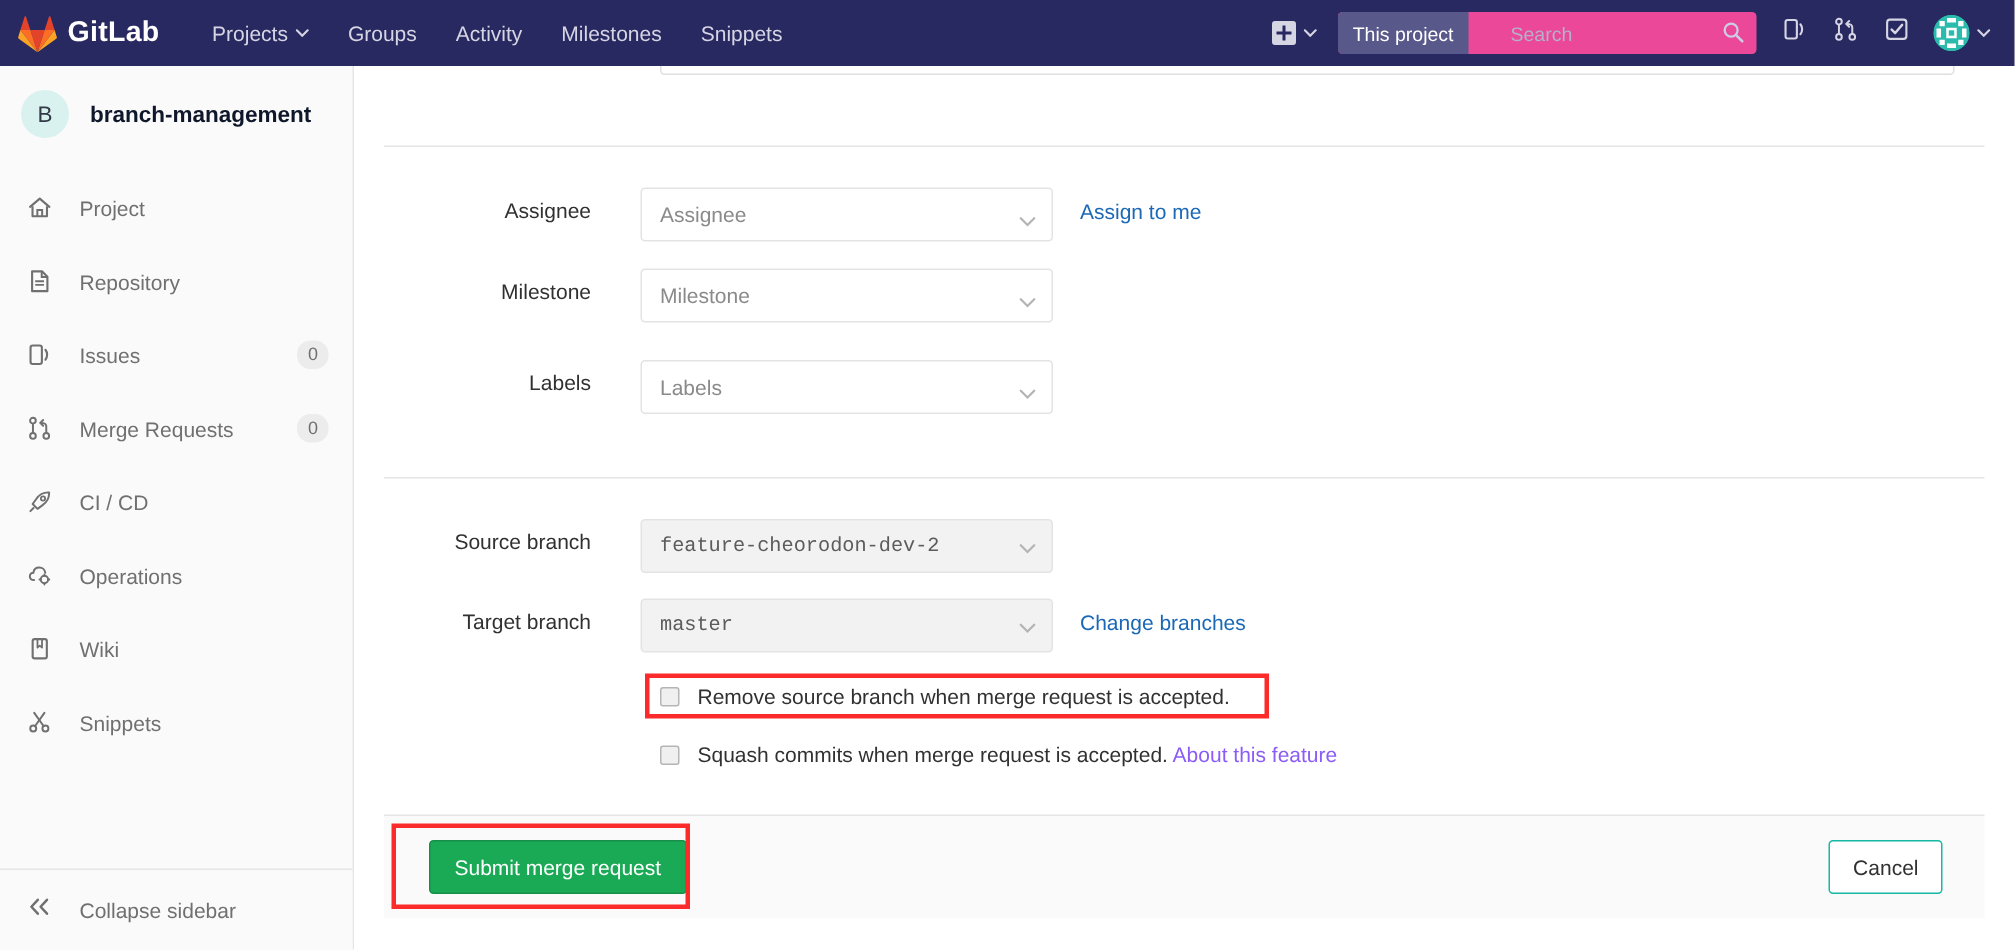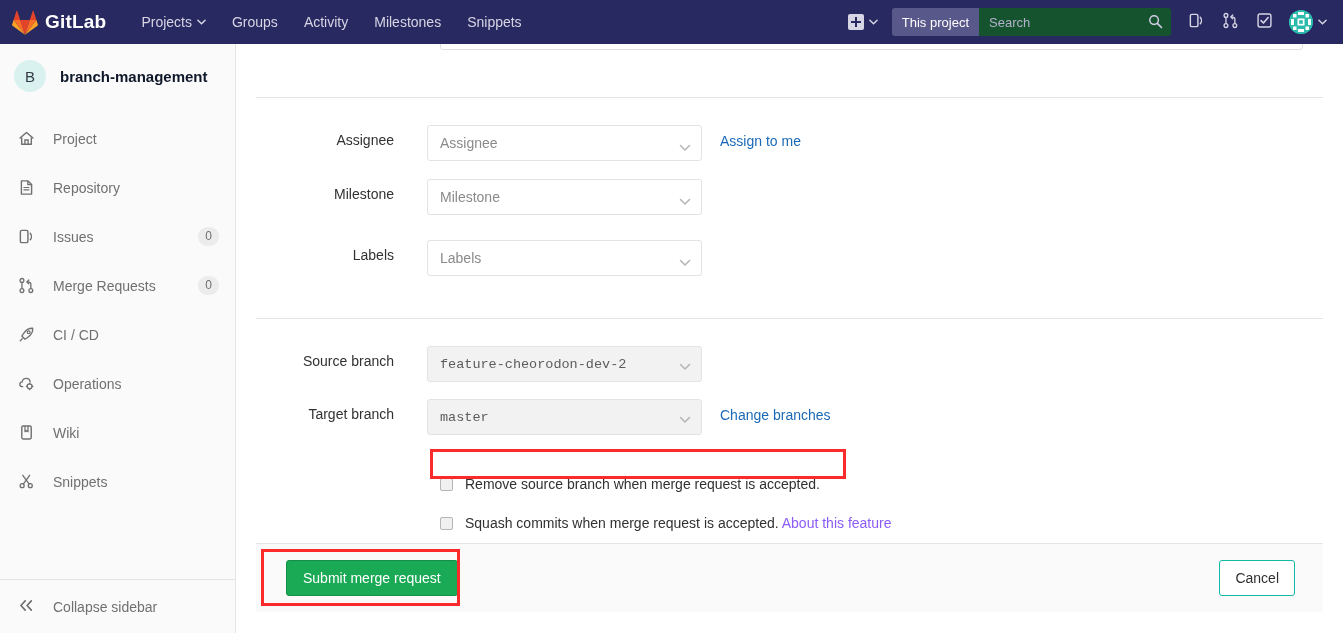--- a/index.html
+++ b/index.html
@@ -54,37 +54,37 @@
   }
   .plus-square::before, .plus-square::after {
     content: ""; position: absolute; background: #292961;
   }
   .plus-square::before { left: 7px; top: 3px; width: 2px; height: 10px; }
   .plus-square::after  { top: 7px; left: 3px; height: 2px; width: 10px; }
 
   .search-wrap {
     display: flex; align-items: center;
     height: 28px; margin: 0 8px 0 6px;
-    background: #14532d; border-radius: 3px; overflow: hidden;
+    background: #ec4899; border-radius: 3px; overflow: hidden;
   }
   .search-scope {
     background: #59588a; color: #fff; font-size: 13px;
     padding: 0 10px; height: 28px;
     display: flex; align-items: center; white-space: nowrap;
     cursor: pointer;
   }
   .search-field {
     position: relative; width: 192px; height: 28px;
     display: flex; align-items: center; cursor: text;
   }
   .search-input {
     background: transparent; border: 0; outline: none;
     color: #fff; font-size: 13px;
     font-family: "Liberation Sans", sans-serif;
-    padding: 0 26px 0 10px; width: 100%; height: 28px;
+    padding: 0 26px 0 28px; width: 100%; height: 28px;
   }
   .search-input::placeholder { color: #b3b1cc; opacity: 1; }
   .search-ico { position: absolute; right: 8px; top: 6px; }
 
   .nav-icon {
     width: 34px; height: 44px;
     display: flex; align-items: center; justify-content: center;
     cursor: pointer;
   }
   .avatar-btn {
@@ -202,21 +202,21 @@
     pointer-events: none;
   }
   .side-link {
     font-size: 14px; color: #1b69b6;
     margin-left: 18px; padding-top: 8px;
     cursor: pointer; text-decoration: none; white-space: nowrap;
   }
 
   
   .check-row {
-    position: absolute; display: flex; align-items: center; margin-top: 20px;
+    position: absolute; display: flex; align-items: center;
   }
   .chk {
     width: 13px; height: 13px; flex: 0 0 13px;
     border: 1px solid #b5b5b5; border-radius: 2px;
     background: #f0f0f0; cursor: pointer;
   }
   .chk-label {
     margin-left: 12px; font-size: 14px; color: #313131;
     white-space: nowrap; cursor: pointer;
   }

